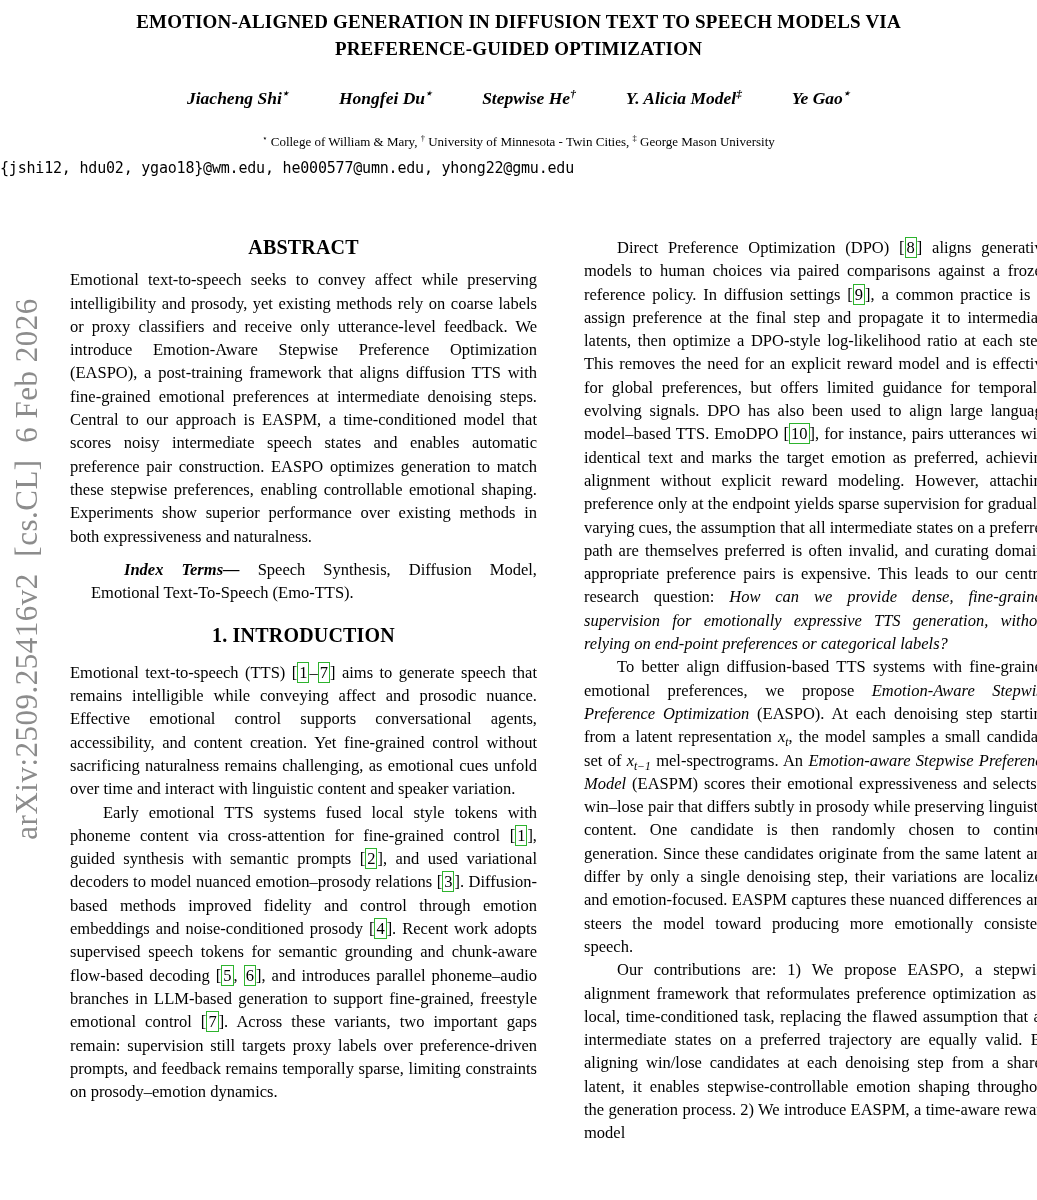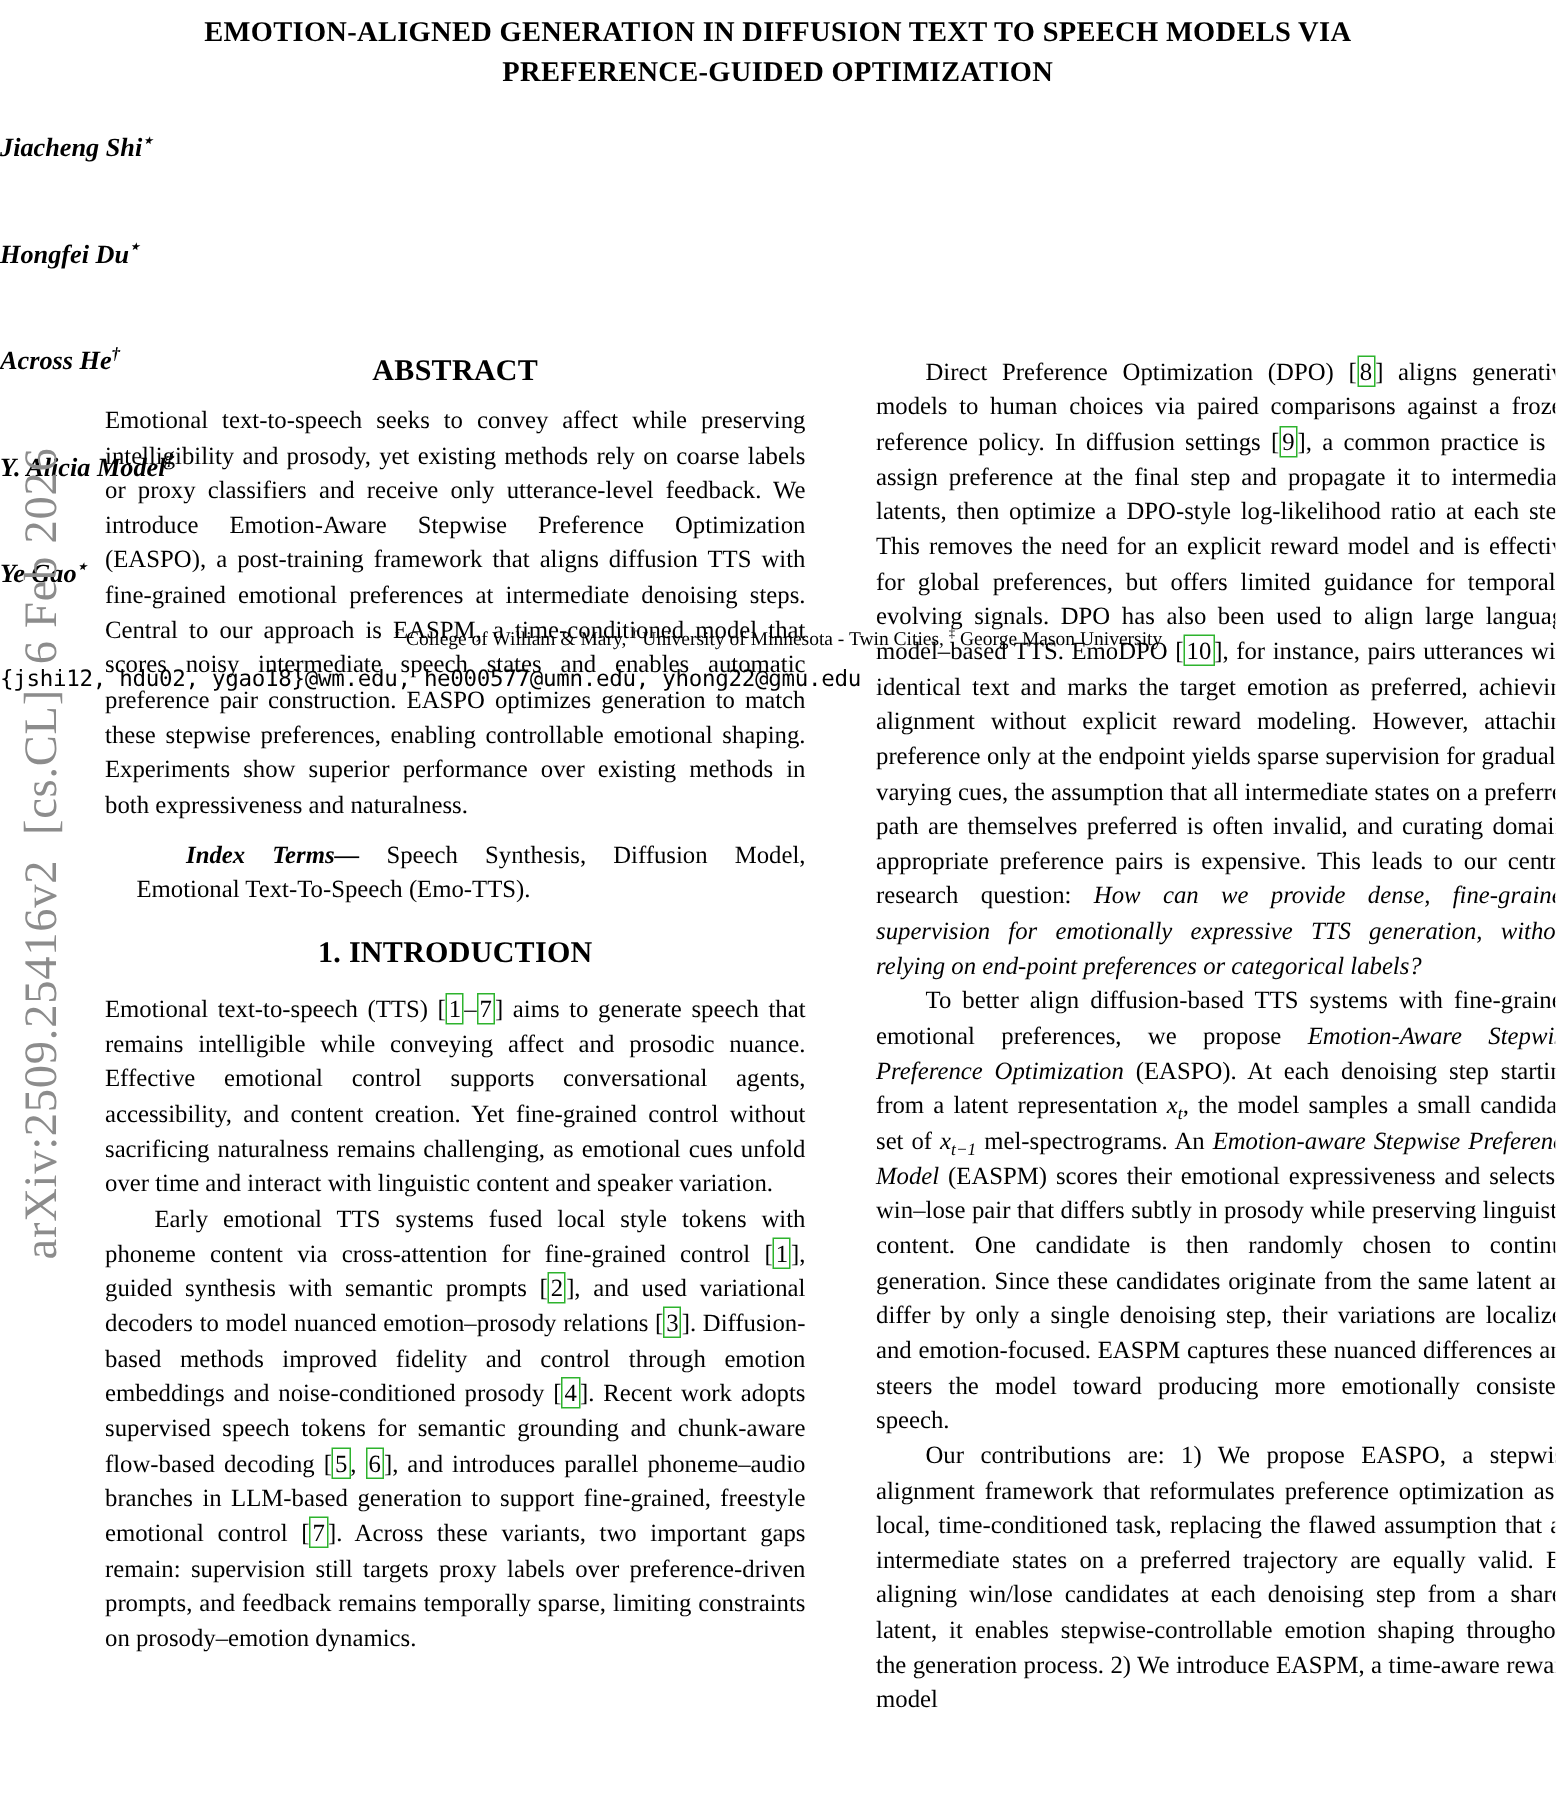--- a/index.html
+++ b/index.html
@@ -27,21 +27,20 @@
   }
   .authors{
     display:flex;
     justify-content:center;
     gap:50px;
     margin-top:26px;
     font-size:17.5px;
     font-weight:bold;
     font-style:italic;
     white-space:nowrap;
-    flex-direction:column;
   }
   sup{ font-size:65%; line-height:0; }
   sub{ line-height:0; }
   .affiliations{
     margin-top:25px;
     text-align:center;
     font-size:13px;
   }
   .emails{
     margin-top:9px;
@@ -101,21 +100,21 @@
 
   <header>
     <h1 class="paper-title">
       <span>EMOTION-ALIGNED GENERATION IN DIFFUSION TEXT TO SPEECH MODELS VIA</span><br>
       <span>PREFERENCE-GUIDED OPTIMIZATION</span>
     </h1>
 
     <div class="authors">
       <span class="author"><span>Jiacheng Shi</span><sup>⋆</sup></span>
       <span class="author"><span>Hongfei Du</span><sup>⋆</sup></span>
-      <span class="author"><span>Across He</span><sup>†</sup></span>
+      <span class="author"><span>Stepwise He</span><sup>†</sup></span>
       <span class="author"><span>Y. Alicia Model</span><sup>‡</sup></span>
       <span class="author"><span>Ye Gao</span><sup>⋆</sup></span>
     </div>
 
     <div class="affiliations"><sup>⋆</sup> College of William &amp; Mary, <sup>†</sup> University of Minnesota - Twin Cities, <sup>‡</sup> George Mason University</div>
 
     <div class="emails">{jshi12, hdu02, ygao18}@wm.edu, he000577@umn.edu, yhong22@gmu.edu</div>
   </header>
 
   <section class="col col-left">

